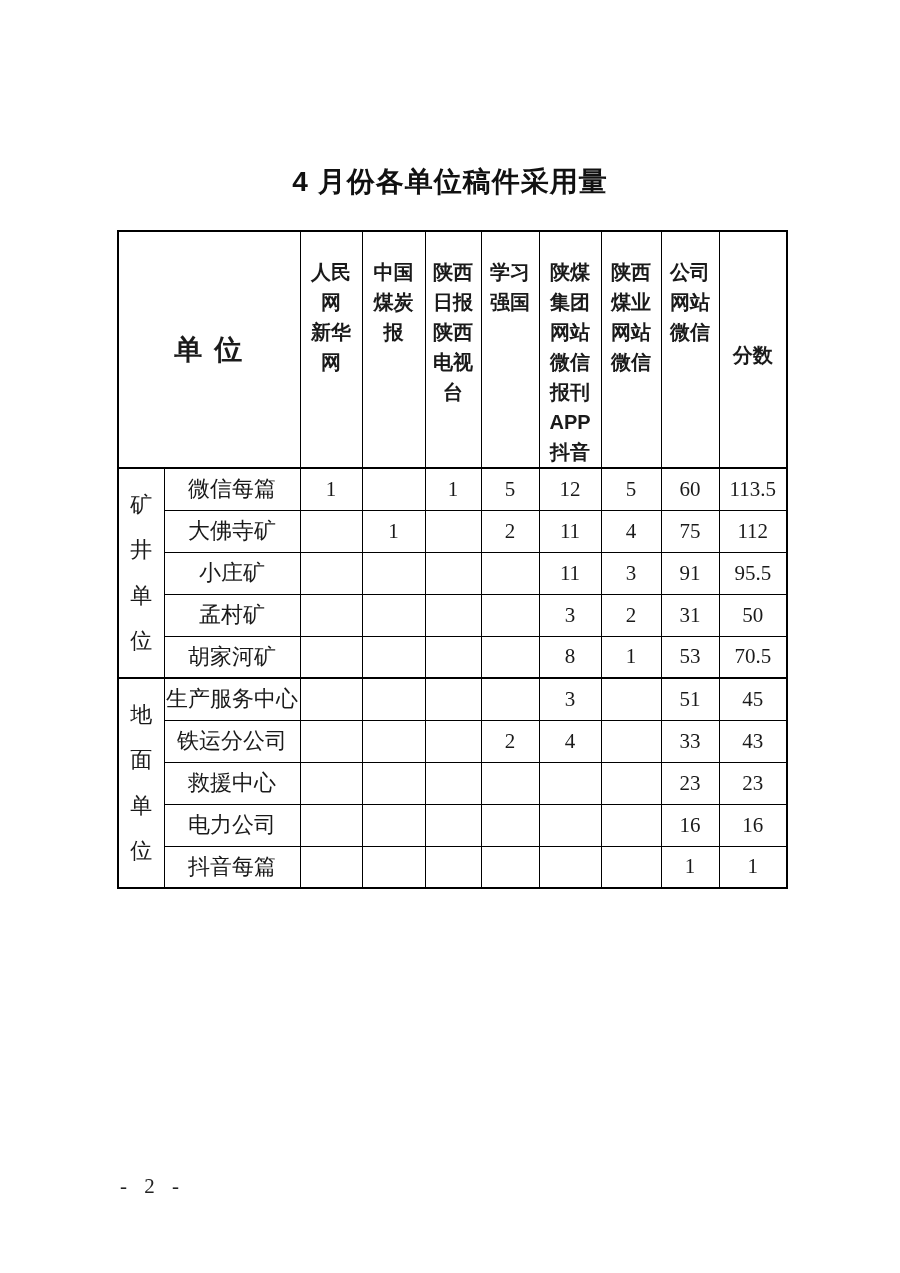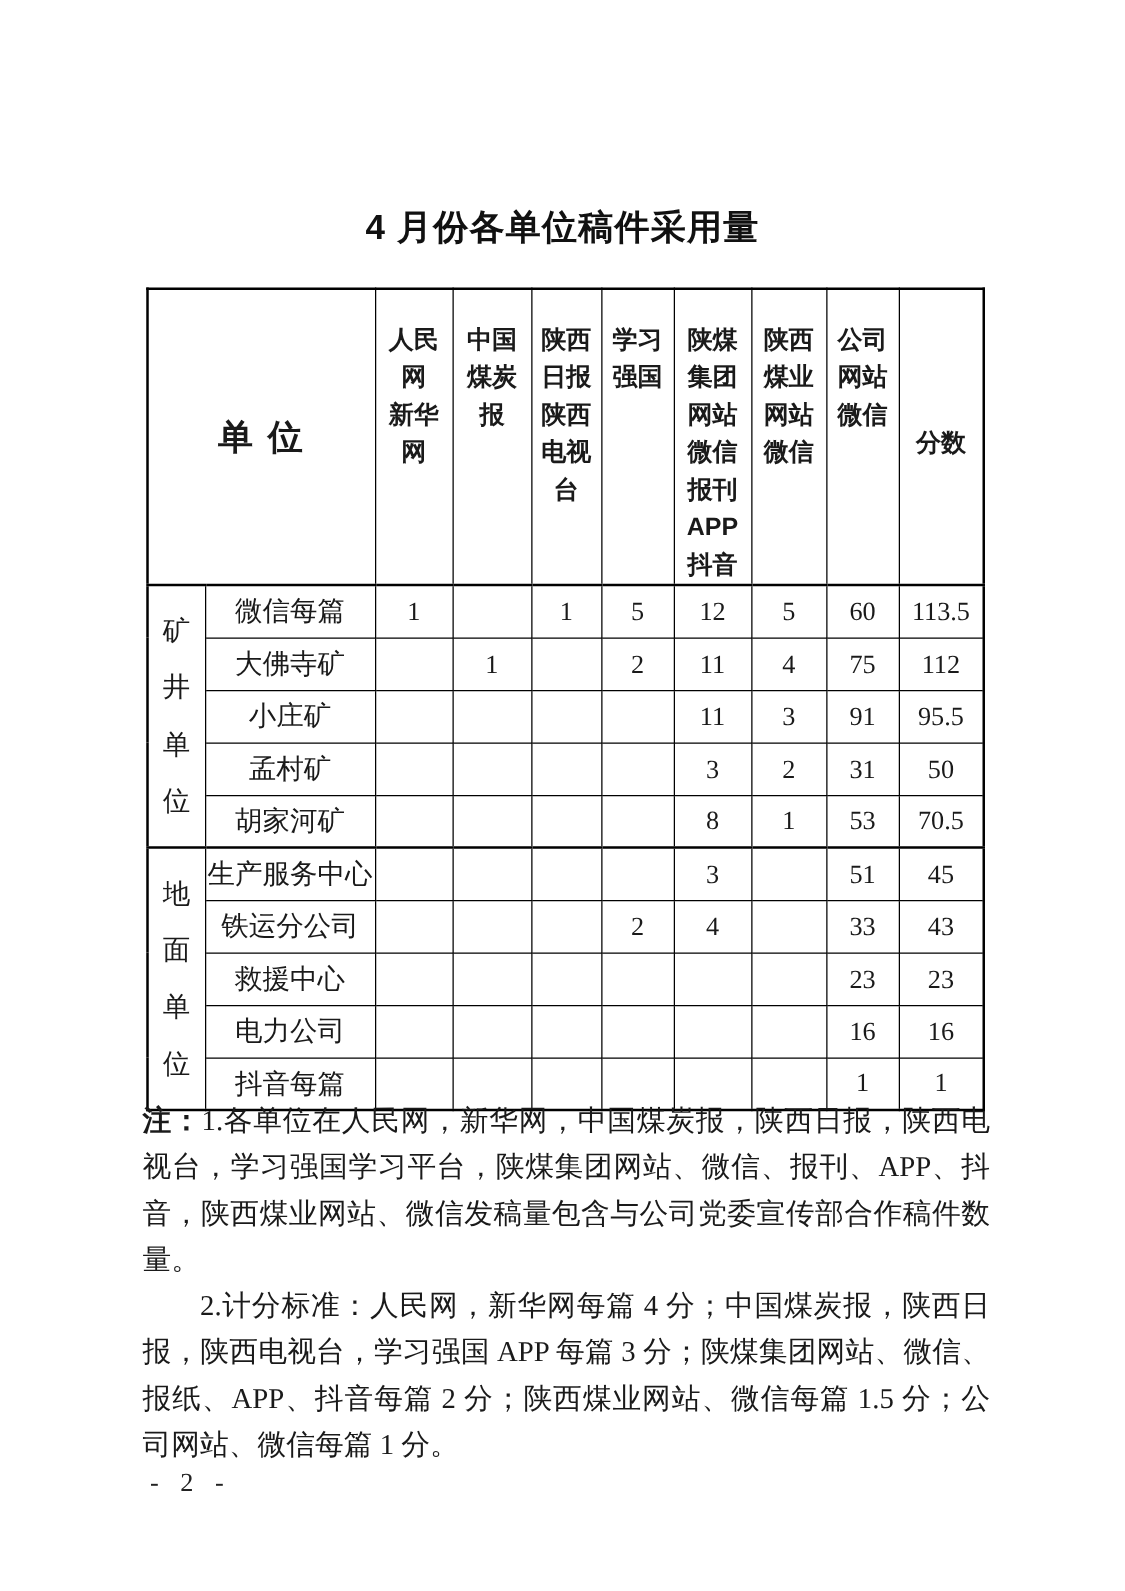--- a/index.html
+++ b/index.html
@@ -273,20 +273,16 @@
           <td class="val-cell"></td>
           <td class="val-cell"></td>
           <td class="val-cell"></td>
           <td class="val-cell"></td>
           <td class="val-cell">1</td>
           <td class="val-cell">1</td>
         </tr>
       </tbody>
   </table>
 
-  <div class="notes">
-    <p class="note"><span class="note-prefix">注：</span><span>1.各单位在人民网，新华网，中国煤炭报，陕西日报，陕西电视台，学习强国学习平台，陕煤集团网站、微信、报刊、APP、抖音，陕西煤业网站、微信发稿量包含与公司党委宣传部合作稿件数量。</span></p>
-    <p class="note note-indent">2.计分标准：人民网，新华网每篇 4 分；中国煤炭报，陕西日报，陕西电视台，学习强国 APP 每篇 3 分；陕煤集团网站、微信、报纸、APP、抖音每篇 2 分；陕西煤业网站、微信每篇 1.5 分；公司网站、微信每篇 1 分。</p>
-  </div>
 
   <div class="page-number">- 2 -</div>
 
 </div>
 
 </body></html>

